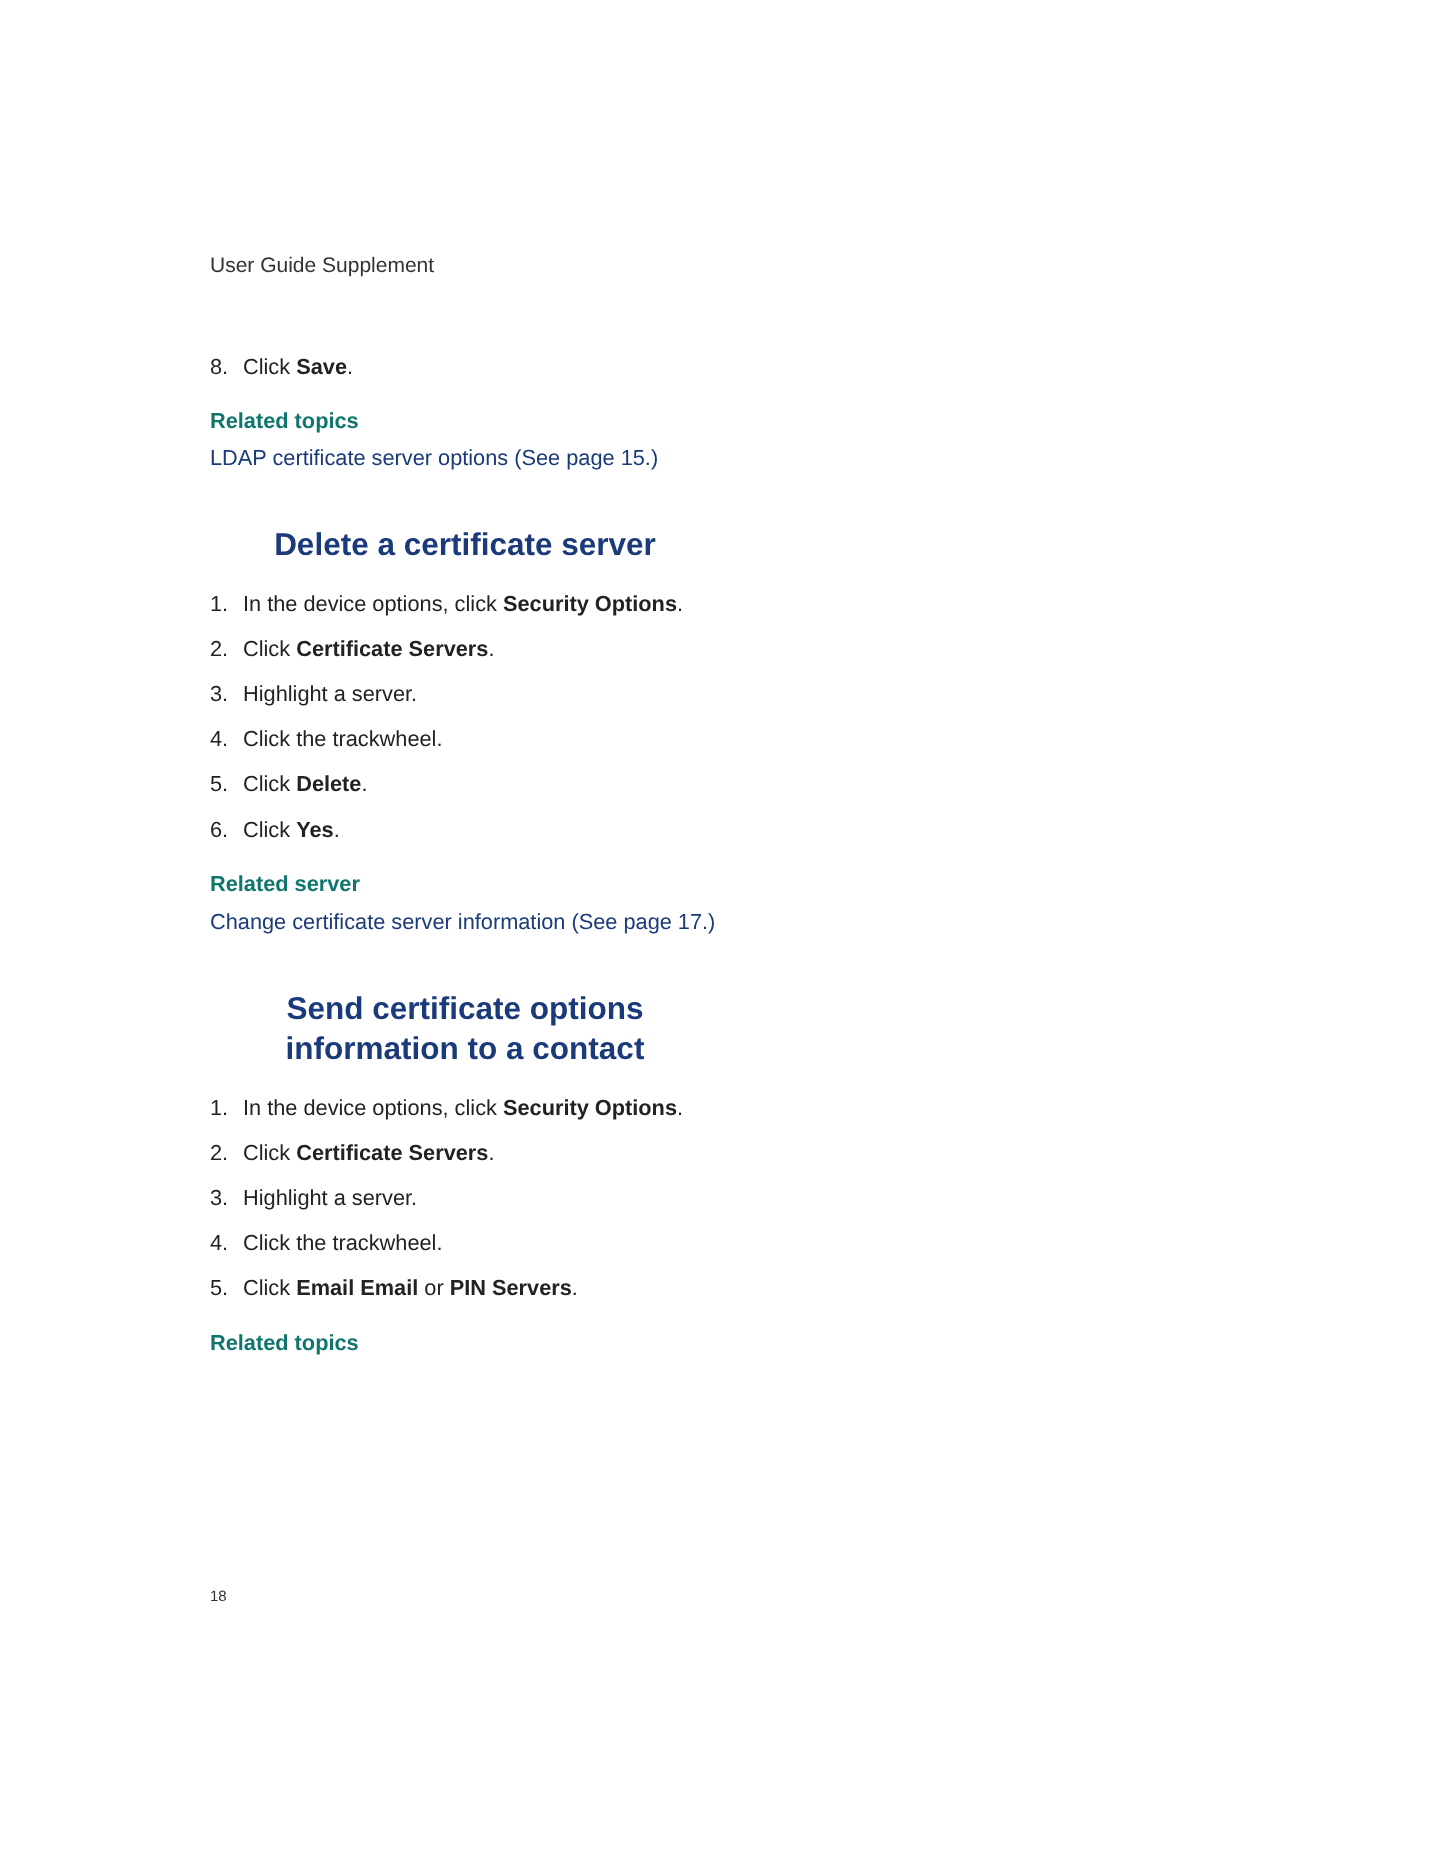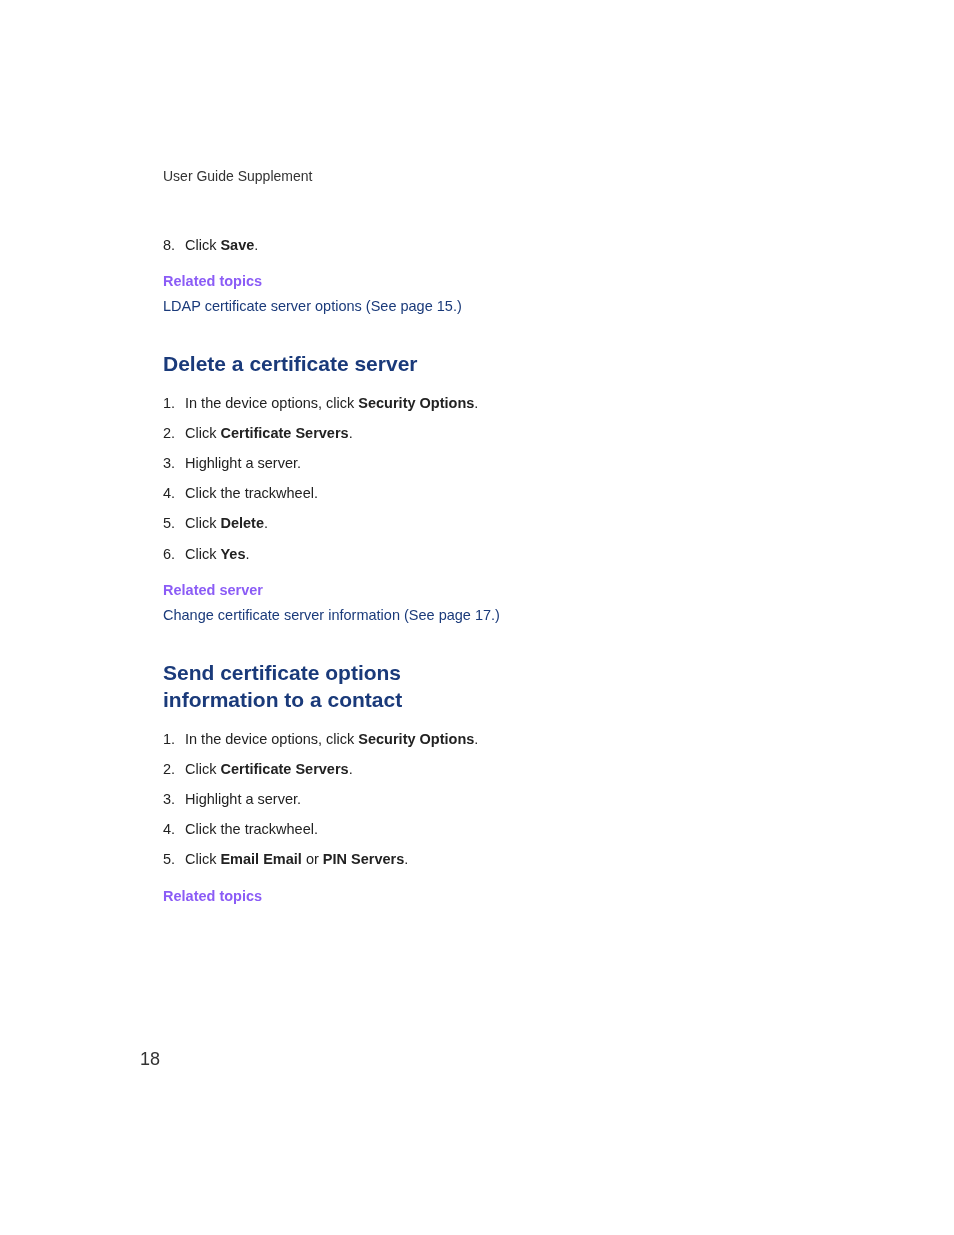--- a/index.html
+++ b/index.html
@@ -10,21 +10,20 @@
     body {
       font-family: "Segoe UI", Tahoma, Arial, sans-serif;
       background: #ffffff;
       width: 954px;
       height: 1235px;
       position: relative;
     }
     .page {
       padding: 168px 140px 40px 140px;
       max-width: 680px;
-      margin-left: 23px;
     }
     .header-text {
       font-size: 14px;
       color: #333;
       margin-bottom: 50px;
     }
     .list-block {
       margin-bottom: 16px;
     }
     .list-item {
@@ -40,44 +39,45 @@
     }
     .list-text {
       flex: 1;
     }
     .bold {
       font-weight: 600;
     }
     .related-heading {
       font-size: 14.5px;
       font-weight: 600;
-      color: #8b5cf6;
+      color: #0f766e;
       margin-top: 6px;
       margin-bottom: 6px;
     }
     .related-link {
       font-size: 14.5px;
       color: #1a3a7a;
       margin-bottom: 6px;
       line-height: 1.6;
     }
     .section-heading {
       font-size: 21px;
       font-weight: 600;
       color: #1a3a7a;
       margin-top: 32px;
       margin-bottom: 14px;
       line-height: 1.3;
       max-width: 340px;
+      text-align: center;
     }
     .page-number {
       position: absolute;
       bottom: 165px;
       left: 140px;
-      font-size: 18px;
+      font-size: 10px;
       color: #333;
     }
   </style>
 </head>
 <body>
 
 <div class="page">
   <div class="header-text">User Guide Supplement</div>
 
   <div class="list-block">

